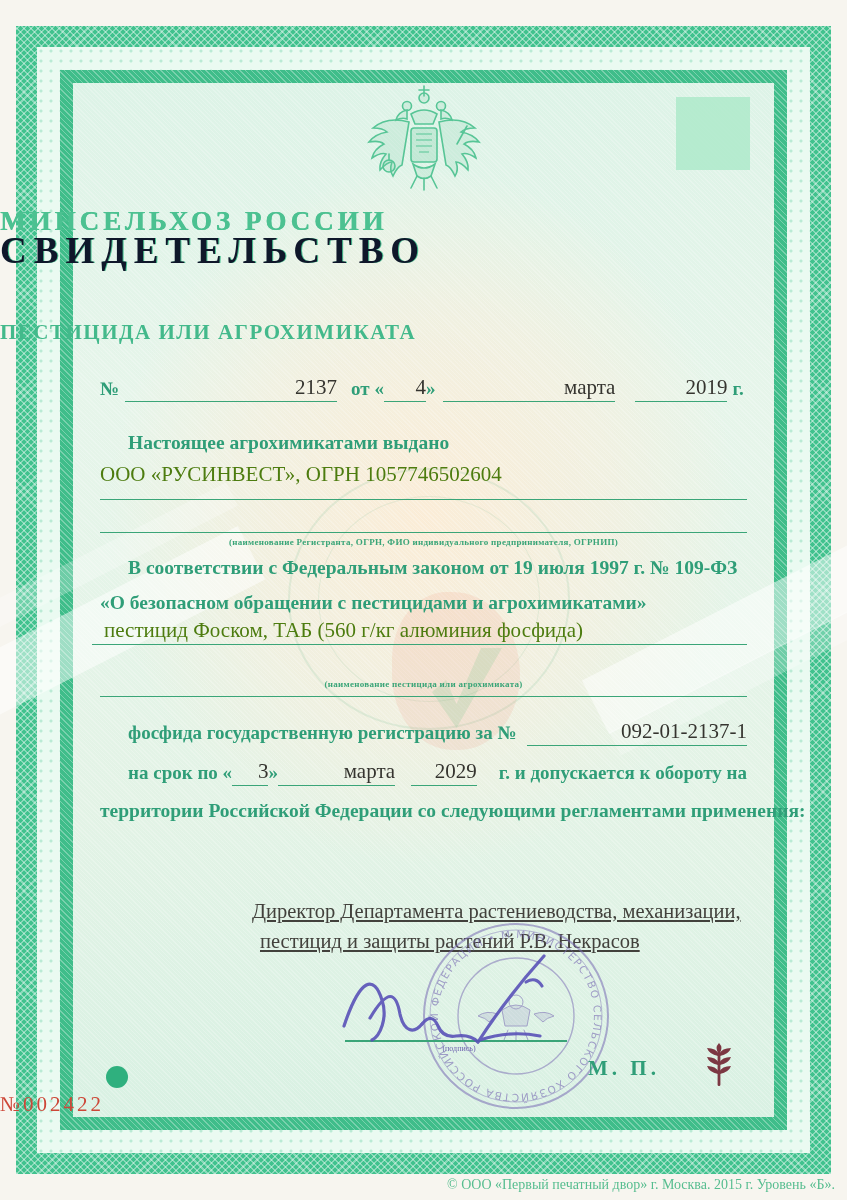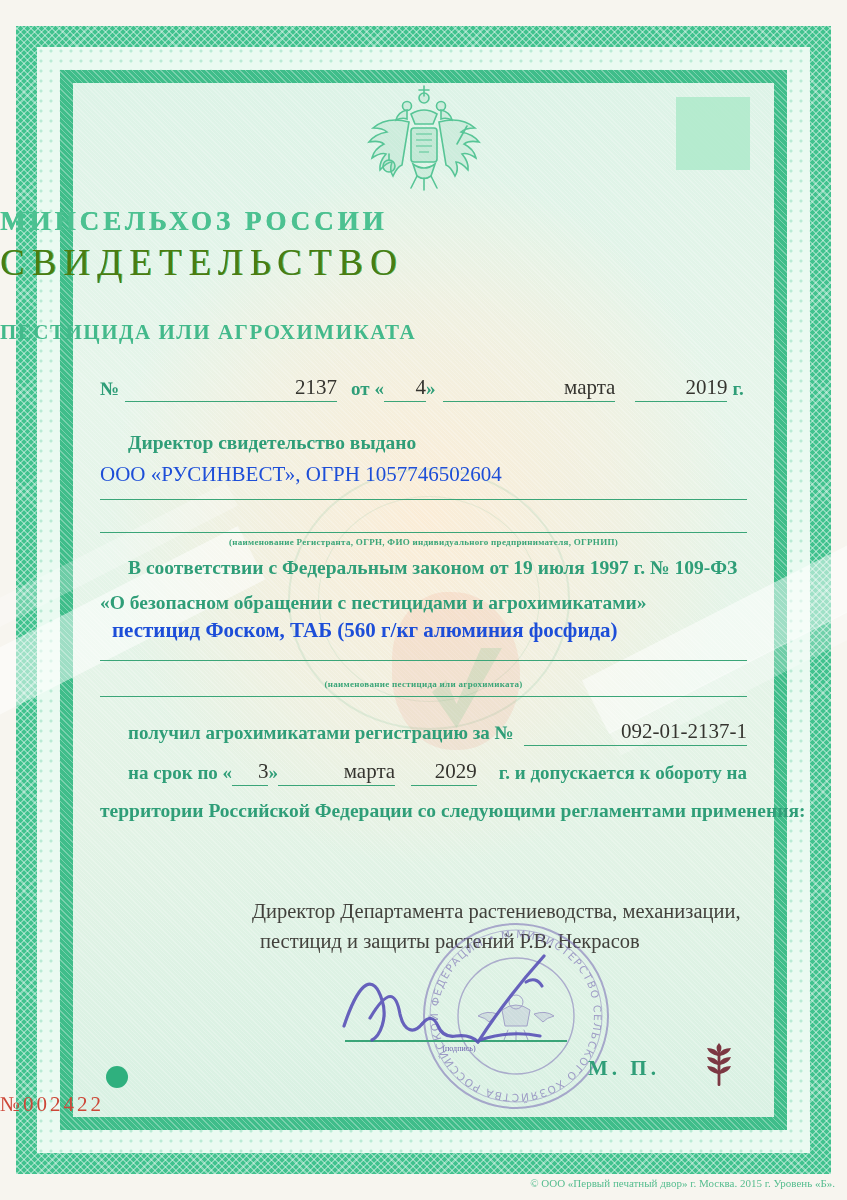--- a/index.html
+++ b/index.html
@@ -51,44 +51,44 @@
   .ribbon{ position:absolute; background:rgba(255,255,255,.5); transform:rotate(-27deg); z-index:3;}
   .ribbon.l1{ left:-70px; top:600px; width:340px; height:60px;}
   .ribbon.l2{ left:-80px; top:556px; width:330px; height:26px; opacity:.5;}
   .ribbon.r1{ right:-70px; top:600px; width:340px; height:60px;}
   .ribbon.r2{ right:-80px; top:656px; width:330px; height:26px; opacity:.5;}
   .patch{ position:absolute; left:676px; top:97px; width:74px; height:73px;
     background:rgba(170,233,200,.8); z-index:3;}
 
   
   .green  { color:#2f9e78; font-weight:700; }
-  .dark   { color:#42413c; }
+  .dark   { color:#42413c;text-decoration:underline; }
   .center { left:0; right:0; text-align:left; }
   .abs    { position:absolute; z-index:6; }
 
   .ministry{ top:206px; font-size:27px; font-weight:700; letter-spacing:4px; color:#4cc191;
     text-shadow:.5px 0 #4cc191; }
-  .doc-title{ top:241px; font-size:37px; font-weight:400; letter-spacing:7px; color:#4d7c0f;
+  .doc-title{ top:229px; font-size:37px; font-weight:700; letter-spacing:7px; color:#0f172a;
     text-shadow:1px 0 #4ec394; }
   .subtitle{ font-size:21px; font-weight:700; letter-spacing:1.5px; color:#43b98b; }
 
   .row{ position:absolute; left:100px; right:100px; display:flex; align-items:flex-end; z-index:6;}
   .row .lbl{ font-size:19px; padding-bottom:2px; white-space:nowrap;}
   .ubox{ border-bottom:1.4px solid #3aa578; text-align:right; font-size:21px; color:#35342f;
     padding-bottom:1px; white-space:nowrap;}
 
   .fullline{ position:absolute; left:100px; right:100px; border-bottom:1.4px solid #3aa578; z-index:6;}
   .caption{ position:absolute; left:100px; right:100px; text-align:center; font-size:9px;
     color:#3aa578; z-index:6; font-weight:700; letter-spacing:.3px;}
 
   .body-green{ font-size:19.5px; }
-  .value-dark{ font-size:21px; color:#1d4ed8; }
+  .value-dark{ font-size:21px; color:#4d7c0f; }
 
   .serial{ top:1092px; font-size:21px; color:#cd4738; letter-spacing:3px; font-weight:400;}
-  .fineprint{ position:absolute; right:12px; top:1177px; font-size:11px; color:#56bd8f; z-index:8;}
+  .fineprint{ position:absolute; right:12px; top:1177px; font-size:14px; color:#56bd8f; z-index:8;}
 
   .sigline{ position:absolute; left:345px; top:1040px; width:222px; height:1.5px; background:#3aa578; z-index:7;}
   .sigcaption{ position:absolute; left:404px; top:1044px; width:110px; text-align:center;
     font-size:8px; color:#6a5fae; z-index:7;}
   .mp{ position:absolute; left:588px; top:1056px; font-size:21px; letter-spacing:4px; z-index:7;}
   .dot{ position:absolute; left:106px; top:1066px; width:22px; height:22px; border-radius:50%;
     background:#2fb07e; z-index:6;}
 
   svg text{ font-family:"DejaVu Sans",sans-serif; }
   .emblem{ position:absolute; left:50%; transform:translateX(-50%); top:80px; z-index:6;}
@@ -145,34 +145,34 @@
     <span class="lbl green">№</span>
     <span class="ubox" style="width:212px; margin-left:6px;">2137</span>
     <span class="lbl green" style="margin-left:14px;">от «</span>
     <span class="ubox" style="width:42px;">4</span>
     <span class="lbl green">»</span>
     <span class="ubox" style="width:172px; margin-left:8px;">марта</span>
     <span class="ubox" style="width:92px; margin-left:20px;">2019</span>
     <span class="lbl green" style="margin-left:5px;">г.</span>
   </div>
 
-  <div class="abs green body-green" style="left:128px; top:432px;">Директор свидетельство выдано</div>
+  <div class="abs green body-green" style="left:128px; top:432px;">Настоящее агрохимикатами выдано</div>
   <div class="abs value-dark" style="left:100px; right:100px; top:462px; border-bottom:1.4px solid #3aa578; padding-bottom:12px;">ООО «РУСИНВЕСТ», ОГРН 1057746502604</div>
   <div class="fullline" style="top:516px; height:17px;"></div>
   <div class="caption" style="top:537px;">(наименование Регистранта, ОГРН, ФИО индивидуального предпринимателя, ОГРНИП)</div>
 
   <div class="abs green body-green" style="left:128px; top:557px;">В соответствии с Федеральным законом от 19 июля 1997 г. № 109-ФЗ</div>
   <div class="abs green body-green" style="left:100px; top:592px;">«О безопасном обращении с пестицидами и агрохимикатами»</div>
 
-  <div class="abs value-dark" style="left:100px; right:100px; top:618px; border-bottom:1.4px solid #3aa578; padding-bottom:17px; padding-left:12px;font-weight:bold;">пестицид Фоском, ТАБ (560 г/кг алюминия фосфида)</div>
+  <div class="abs value-dark" style="left:92px; right:100px; top:618px; border-bottom:1.4px solid #3aa578; padding-bottom:1px; padding-left:12px;">пестицид Фоском, ТАБ (560 г/кг алюминия фосфида)</div>
   <div class="caption" style="top:679px;">(наименование пестицида или агрохимиката)</div>
   <div class="fullline" style="top:680px; height:17px;"></div>
 
   <div class="row" style="top:712px; height:34px;">
-    <span class="lbl green" style="margin-left:28px;">получил агрохимикатами регистрацию за №</span>
+    <span class="lbl green" style="margin-left:28px;">фосфида государственную регистрацию за №</span>
     <span class="ubox" style="flex:1; margin-left:10px;">092-01-2137-1</span>
   </div>
 
   <div class="row" style="top:750px; height:36px;">
     <span class="lbl green" style="margin-left:28px;">на срок по «</span>
     <span class="ubox" style="width:52px;">3</span>
     <span class="lbl green">»</span>
     <span class="ubox" style="width:168px;">марта</span>
     <span class="ubox" style="width:94px; margin-left:16px;">2029</span>
     <span class="lbl green" style="margin-left:22px;">г. и допускается к обороту на</span>

